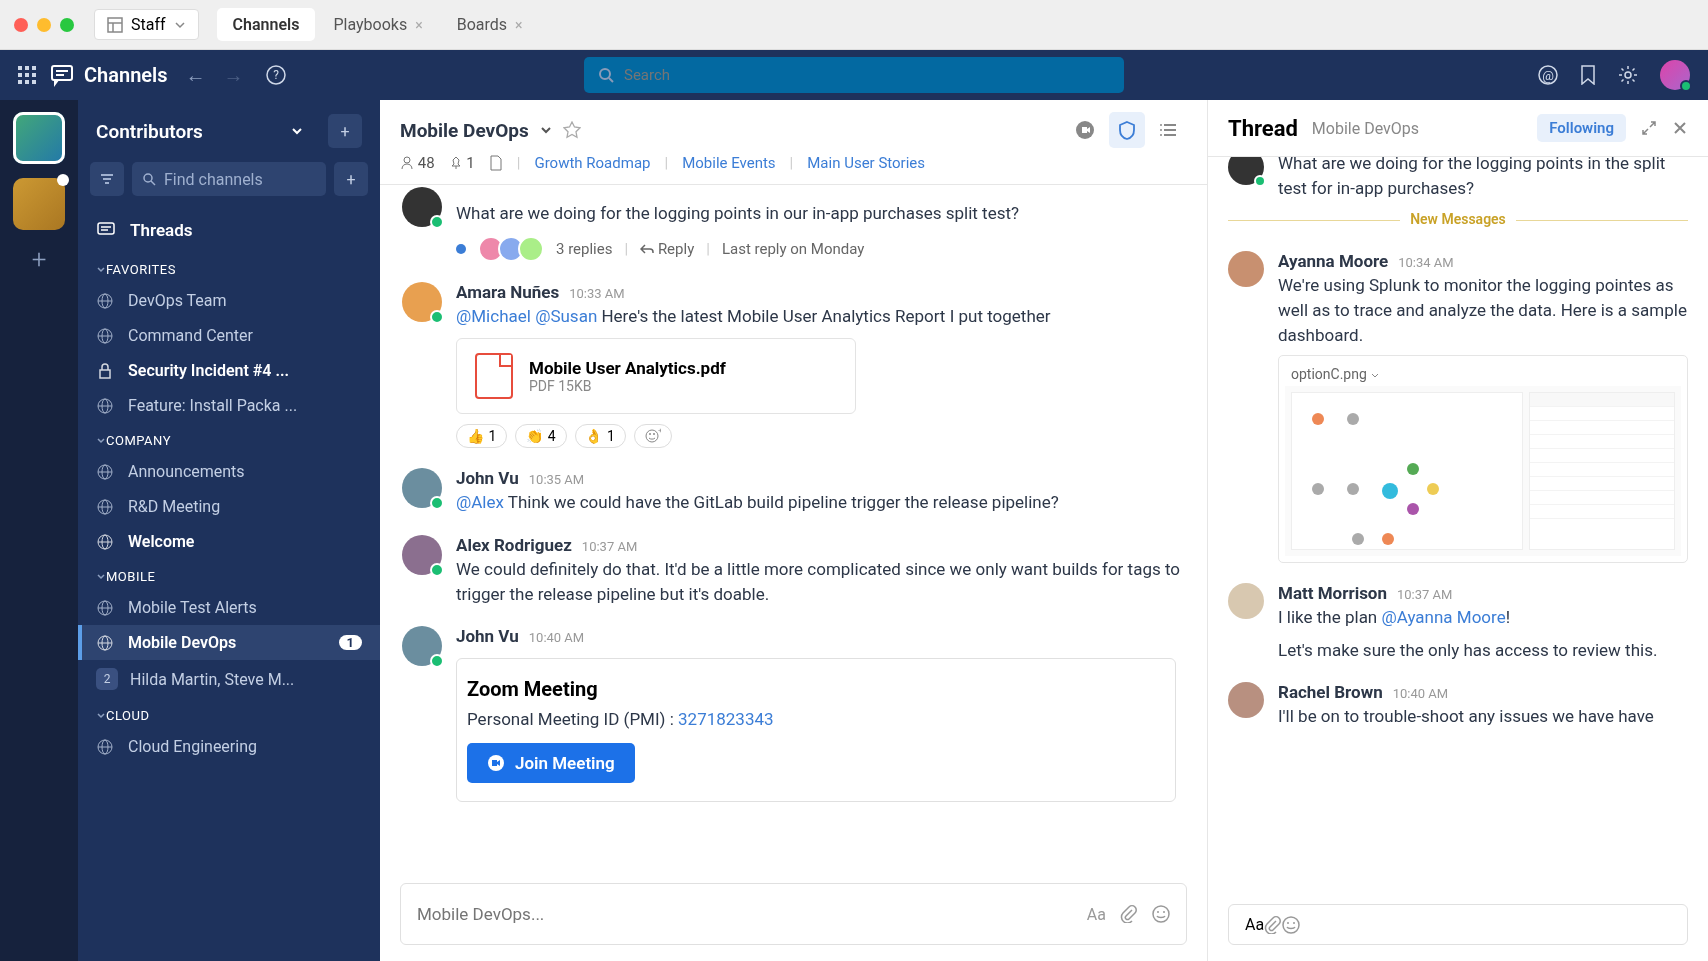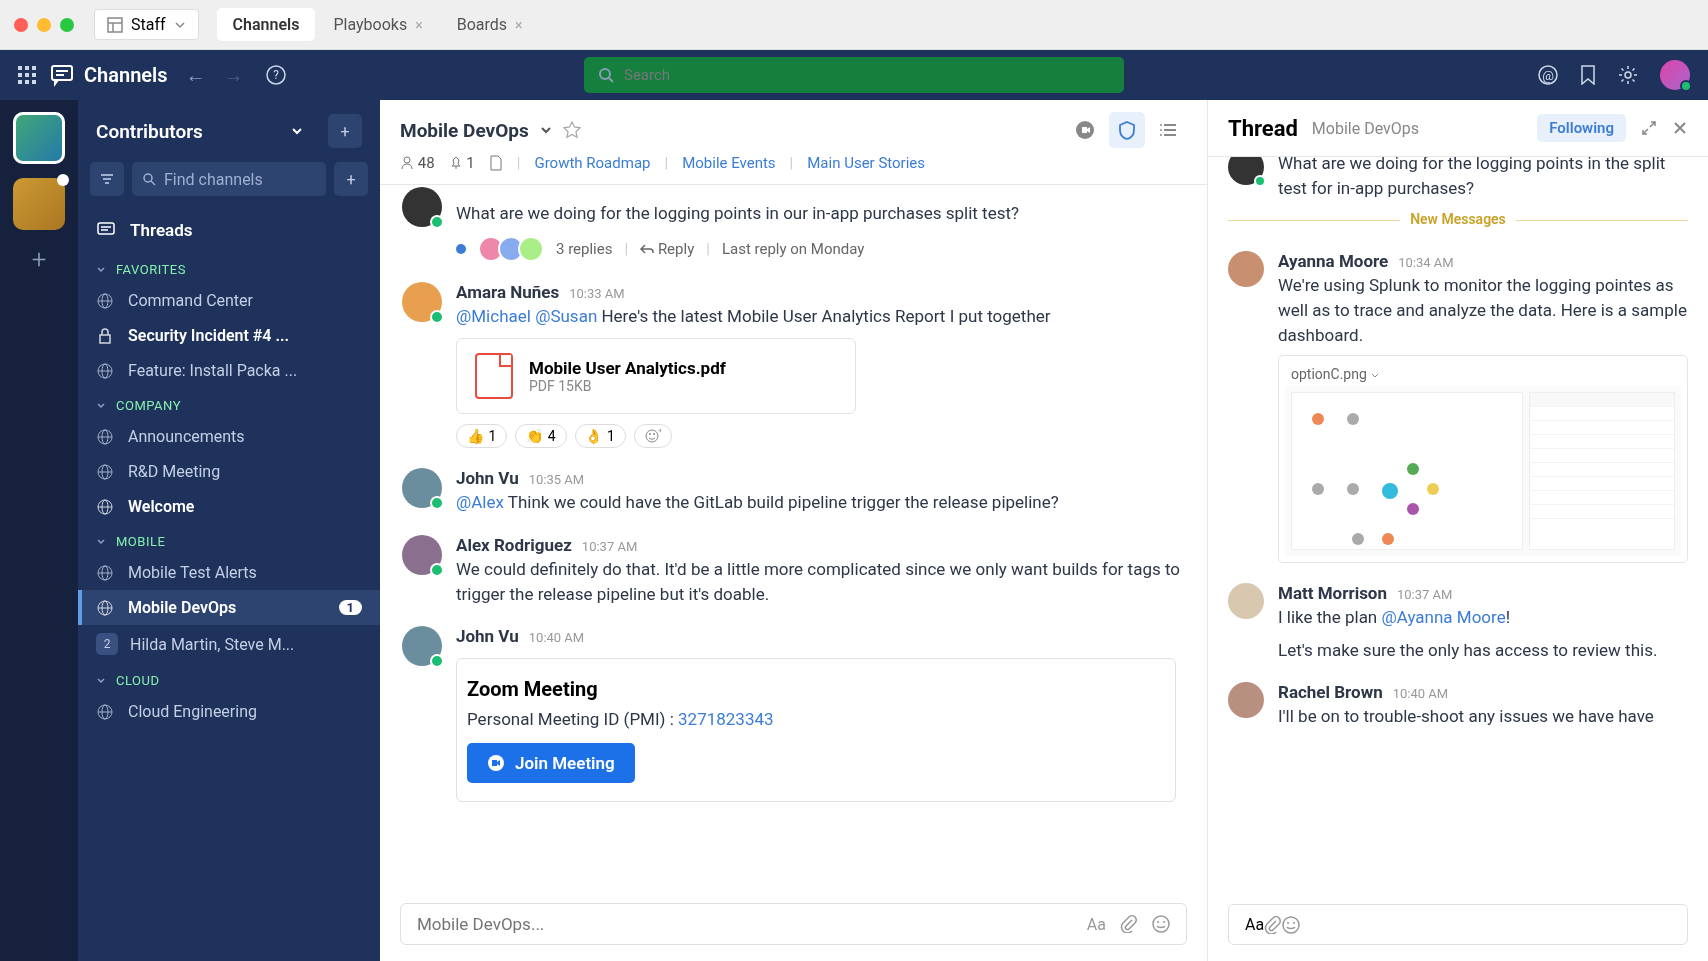--- a/index.html
+++ b/index.html
@@ -11,41 +11,41 @@
 .staff-sel{display:flex;align-items:center;gap:8px;padding:5px 12px;border:1px solid #ddd;border-radius:4px;margin-right:18px;background:#fff;}
 .staff-sel .ic{width:16px;height:16px;display:inline-block;}
 .tabs{display:flex;gap:2px;}
 .tab{padding:7px 16px;color:#555;display:flex;align-items:center;gap:8px;}
 .tab.active{background:#fff;border-radius:5px;font-weight:600;color:#333;}
 .tab .x{color:#aaa;font-size:14px;}
 .navbar{height:50px;background:#1e325c;display:flex;align-items:center;padding:0 18px;color:#cfd8e8;position:relative;}
 .navbar .apps-ic{margin-right:14px;}
 .navbar .brand{display:flex;align-items:center;gap:10px;font-size:20px;font-weight:600;color:#fff;}
 .navarrow{margin-left:18px;color:#8ea0c0;font-size:20px;}
-.search{position:absolute;left:50%;transform:translateX(-50%);width:540px;height:36px;background:#15803d;border-radius:5px;display:flex;align-items:center;padding:0 14px;color:#8a9bb8;gap:10px;}
+.search{position:absolute;left:50%;transform:translateX(-50%);width:540px;height:36px;background:#0369a1;border-radius:5px;display:flex;align-items:center;padding:0 14px;color:#8a9bb8;gap:10px;}
 .search input{background:transparent;border:none;outline:none;color:#cfd8e8;flex:1;font-size:15px;}
 .nav-right{margin-left:auto;display:flex;align-items:center;gap:22px;color:#cfd8e8;}
 .avatar-sm{width:30px;height:30px;border-radius:50%;background:#aaa;position:relative;}
 .status-dot{position:absolute;bottom:-2px;right:-2px;width:12px;height:12px;background:#1bbe73;border:2px solid #1e325c;border-radius:50%;}
 .content{display:flex;height:861px;}
 .serverbar{width:78px;background:#16223d;display:flex;flex-direction:column;align-items:center;padding-top:12px;gap:14px;}
 .serverbtn{width:52px;height:52px;border-radius:10px;background:#2b3f68;position:relative;}
 .serverbtn.active{outline:3px solid #fff;outline-offset:-3px;background:linear-gradient(135deg,#4a7,#27a);}
 .serverbtn.two{background:linear-gradient(135deg,#c93,#a72);}
 .serverbtn .sdot{position:absolute;top:-4px;right:-4px;width:12px;height:12px;background:#fff;border-radius:50%;}
 .serveradd{color:#8ea0c0;font-size:26px;font-weight:300;}
 .sidebar{width:302px;background:#1e325c;color:#c3cfe4;display:flex;flex-direction:column;}
 .teambar{display:flex;align-items:center;padding:14px 18px;gap:24px;}
 .teambar .title{font-size:19px;font-weight:600;color:#fff;flex:1;}
 .plusbtn{width:34px;height:34px;background:#2e4470;border-radius:5px;display:flex;align-items:center;justify-content:center;color:#c3cfe4;}
 .findrow{display:flex;align-items:center;padding:0 12px 12px;gap:8px;}
 .filterbtn{width:34px;height:34px;background:#2e4470;border-radius:5px;display:flex;align-items:center;justify-content:center;}
 .findinput{flex:1;height:34px;background:#2e4470;border-radius:5px;display:flex;align-items:center;padding:0 10px;gap:8px;color:#9fb0cf;}
 .threads{display:flex;align-items:center;padding:12px 18px;gap:14px;font-size:17px;font-weight:600;color:#fff;}
-.sect{padding:10px 18px 6px;font-size:13px;letter-spacing:.5px;color:#86efac;display:flex;align-items:center;gap:10px;}
+.sect{padding:10px 18px 6px;font-size:13px;letter-spacing:.5px;color:#ffffff;display:flex;align-items:center;gap:0;}
 .chitem{display:flex;align-items:center;padding:8px 18px;gap:14px;font-size:16px;cursor:pointer;}
 .chitem.active{background:#2e4470;border-left:4px solid #5c9ee8;padding-left:14px;font-weight:600;color:#fff;}
 .chitem.bold{font-weight:600;color:#fff;}
 .chitem .badge{margin-left:auto;background:#fff;color:#1e325c;border-radius:10px;padding:0 8px;font-size:13px;font-weight:700;}
 .chic{width:18px;height:18px;flex-shrink:0;opacity:.8;}
 .chlabel{white-space:nowrap;overflow:hidden;text-overflow:ellipsis;}
 .dmitem{display:flex;align-items:center;padding:8px 18px;gap:12px;}
 .dmcount{width:22px;height:22px;background:#3a5080;border-radius:5px;display:flex;align-items:center;justify-content:center;font-size:12px;}
 .center{flex:1;background:#fff;display:flex;flex-direction:column;border-right:1px solid #e6e6e6;}
 .chead{border-bottom:1px solid #e6e6e6;padding:12px 20px;}
@@ -76,21 +76,21 @@
 .pdfic{width:38px;height:46px;border:2px solid #e74c3c;border-radius:4px;position:relative;}
 .pdfic:before{content:"";position:absolute;top:0;right:0;width:10px;height:10px;background:#fff;border-left:2px solid #e74c3c;border-bottom:2px solid #e74c3c;}
 .attname{font-weight:700;font-size:17px;}
 .attmeta{color:#888;font-size:14px;}
 .reacts{display:flex;gap:8px;margin-top:10px;}
 .react{border:1px solid #ddd;border-radius:14px;padding:3px 10px;display:flex;align-items:center;gap:4px;font-size:14px;}
 .zoomcard{border:1px solid #e0e0e0;border-radius:6px;padding:18px 10px;margin-top:12px;max-width:720px;}
 .zoomtitle{font-size:20px;font-weight:700;margin-bottom:8px;}
 .zoomid{font-size:17px;color:#2d3748;margin-bottom:14px;}
 .joinbtn{background:#1c71e8;color:#fff;padding:10px 20px;border-radius:5px;font-size:17px;font-weight:600;display:inline-flex;align-items:center;gap:10px;}
-.compose{margin:0 20px 16px;border:1px solid #e0e0e0;border-radius:6px;padding:10px 16px;display:flex;align-items:center;}
+.compose{margin:0 20px 16px;border:1px solid #e0e0e0;border-radius:6px;padding:20px 16px;display:flex;align-items:center;}
 .compose input{flex:1;border:none;outline:none;font-size:17px;}
 .compose .cicon{color:#999;margin-left:14px;}
 .thread{width:500px;background:#fff;display:flex;flex-direction:column;}
 .thead{border-bottom:1px solid #e6e6e6;padding:14px 20px;display:flex;align-items:center;gap:14px;}
 .thtitle{font-size:22px;font-weight:700;}
 .thchan{color:#888;font-size:16px;}
 .follow{margin-left:auto;background:#e8f0fb;color:#3b7dd6;padding:5px 12px;border-radius:5px;font-size:15px;font-weight:600;}
 .thicon{color:#888;}
 .tmsgs{flex:1;overflow-y:auto;padding:0 20px;}
 .tmsg{display:flex;gap:14px;margin-bottom:20px;}
@@ -245,20 +245,28 @@
           <path d="M2 3l3 3 3-3" fill="none" stroke="#8ea0c0" stroke-width="1.5"></path>
         </svg>
         <span>FAVORITES</span>
       </div>
     <div class="chitem">
         <svg class="chic" viewBox="0 0 18 18">
           <circle cx="9" cy="9" r="7" fill="none" stroke="currentColor"></circle>
           <ellipse cx="9" cy="9" rx="3" ry="7" fill="none" stroke="currentColor"></ellipse>
           <line x1="2" y1="9" x2="16" y2="9" stroke="currentColor"></line>
         </svg>
+        <span class="chlabel">DevOps Team</span>
+      </div>
+    <div class="chitem">
+        <svg class="chic" viewBox="0 0 18 18">
+          <circle cx="9" cy="9" r="7" fill="none" stroke="currentColor"></circle>
+          <ellipse cx="9" cy="9" rx="3" ry="7" fill="none" stroke="currentColor"></ellipse>
+          <line x1="2" y1="9" x2="16" y2="9" stroke="currentColor"></line>
+        </svg>
         <span class="chlabel">Command Center</span>
       </div>
     <div class="chitem bold">
         <svg class="chic" viewBox="0 0 18 18">
           <rect x="4" y="8" width="10" height="8" fill="none" stroke="currentColor" stroke-width="1.5"></rect>
           <path d="M6 8V5a3 3 0 016 0v3" fill="none" stroke="currentColor" stroke-width="1.5"></path>
         </svg>
         <span class="chlabel">Security Incident #4 ...</span>
       </div>
     <div class="chitem">

